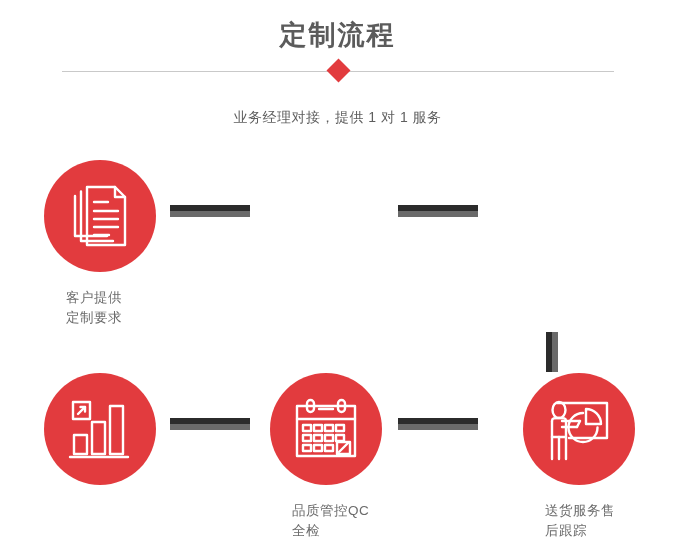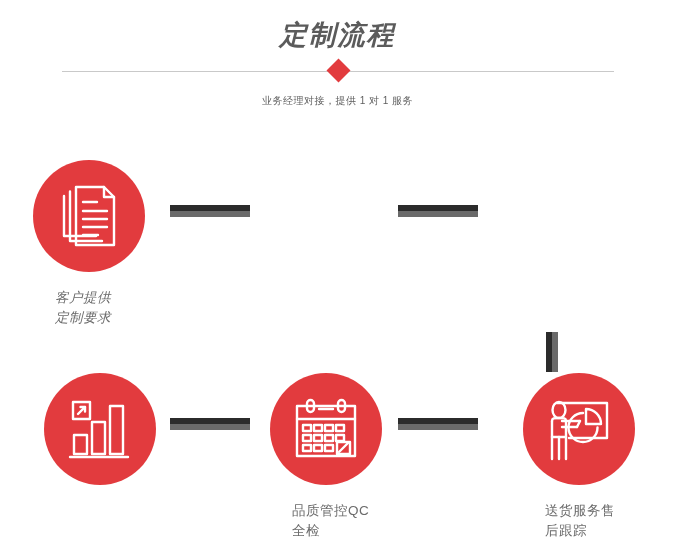--- a/index.html
+++ b/index.html
@@ -22,21 +22,20 @@
     position: absolute;
     left: 0;
     top: 18px;
     width: 675px;
     text-align: center;
     font-size: 27px;
     line-height: 34px;
     font-weight: bold;
     color: #5b5b5b;
     letter-spacing: 2px;
-    font-style: italic;
   }
 
   .divider-wrap {
     position: absolute;
     left: 62px;
     top: 71px;
     width: 552px;
     height: 2px;
   }
   .divider-rule {
@@ -53,24 +52,24 @@
     top: -9px;
     width: 17px;
     height: 17px;
     background: #e23b3e;
     transform: rotate(45deg);
   }
 
   .page-subtitle {
     position: absolute;
     left: 0;
-    top: 90px;
+    top: 106px;
     width: 675px;
     text-align: center;
-    font-size: 10px;
+    font-size: 14px;
     line-height: 22px;
     color: #5e5e5e;
     letter-spacing: 0.5px;
   }
 
   
   .flow {
     position: absolute;
     left: 0;
     top: 0;
@@ -102,21 +101,21 @@
     margin-top: 16px;
     margin-left: 22px;
     font-size: 13.5px;
     line-height: 20px;
     color: #6b6b6b;
     letter-spacing: 0.5px;
     white-space: pre-line;
   }
 
   
-  .node-1 { left: 33px;  top: 160px; font-style: italic; }
+  .node-1 { left: 44px;  top: 160px; }
   .node-2 { left: 270px; top: 160px; }
   .node-3 { left: 501px; top: 160px; }
   .node-4 { left: 44px;  top: 373px; }
   .node-5 { left: 270px; top: 373px; }
   .node-6 { left: 523px; top: 373px; }
 
   
   .conn-h {
     position: absolute;
     width: 80px;

